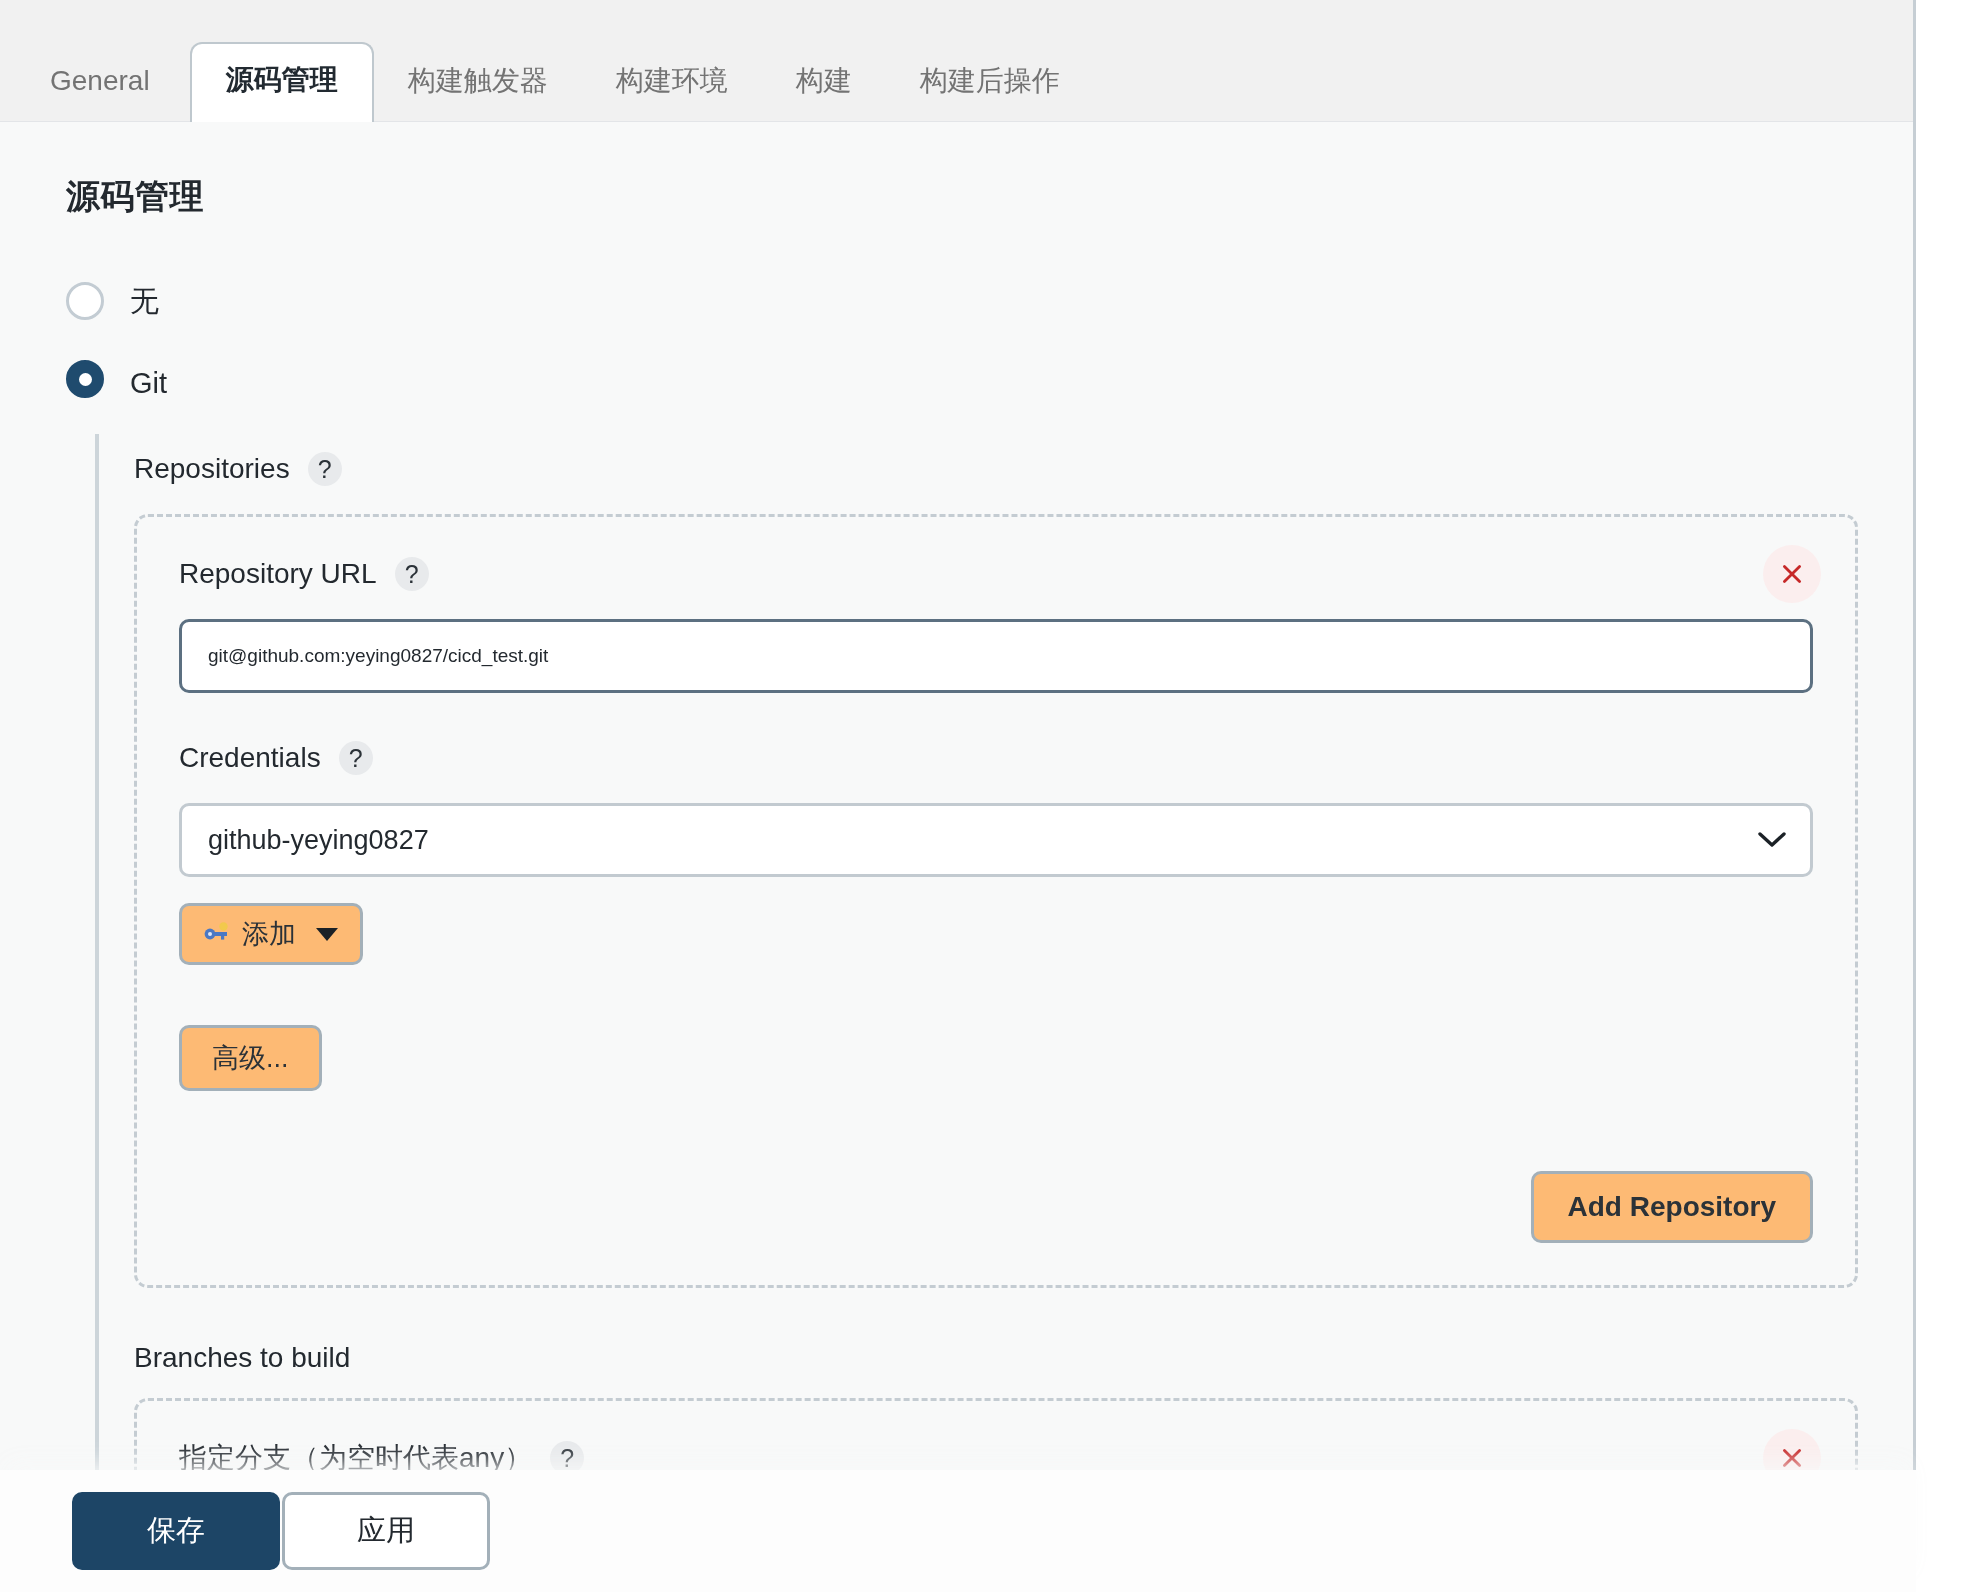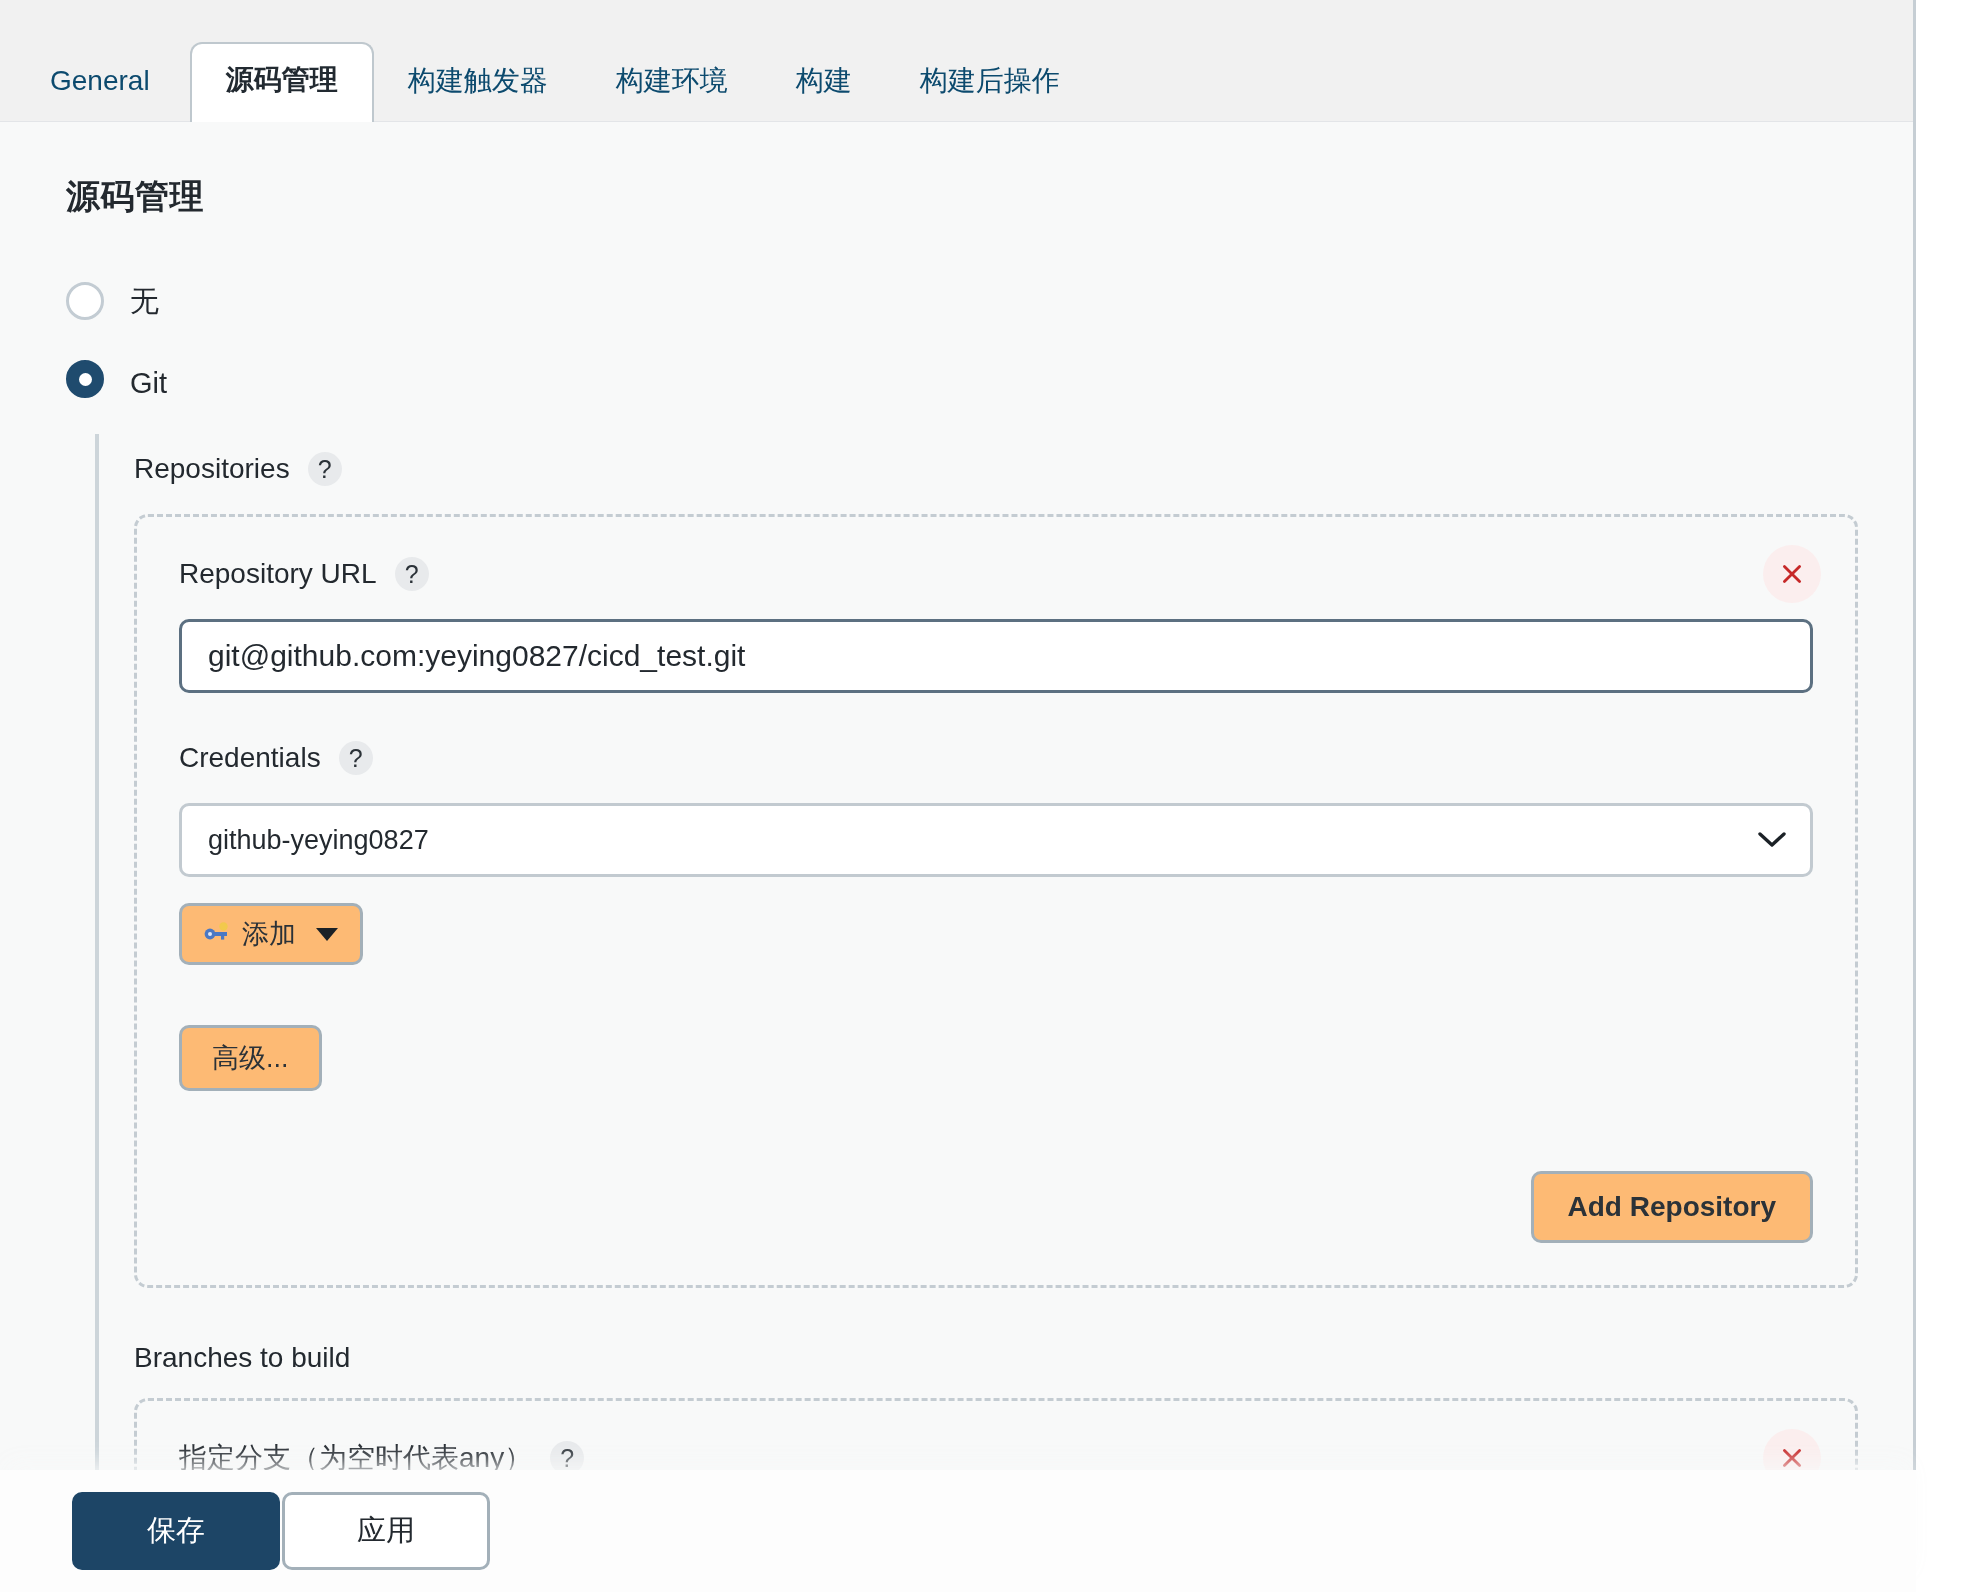--- a/index.html
+++ b/index.html
@@ -35,21 +35,21 @@
     height: 122px;
     background: #f1f1f1;
     display: flex;
     align-items: flex-end;
     padding-left: 4px;
     border-bottom: 1px solid #e3e5e8;
   }
   .tab {
     position: relative;
     font-size: 28px;
-    color: #0c4a6e;
+    color: #737373;
     padding: 22px 34px 26px 34px;
     line-height: 1;
     white-space: nowrap;
     cursor: pointer;
     background: transparent;
     border: 0;
     font-family: inherit;
   }
   .tab.first { padding-left: 46px; padding-right: 40px; }
   .tab.active {
@@ -192,21 +192,21 @@
     color: #23292f;
     line-height: 1;
   }
 
   .text-input {
     display: block;
     width: 100%;
     height: 74px;
     margin-top: 28px;
     padding: 0 26px;
-    font-size: 30px;
+    font-size: 19px;
     color: #23292f;
     background: #ffffff;
     border: 3px solid #5c7081;
     border-radius: 10px;
     font-family: inherit;
     outline: none;
   }
 
   .select-wrap {
     position: relative;

